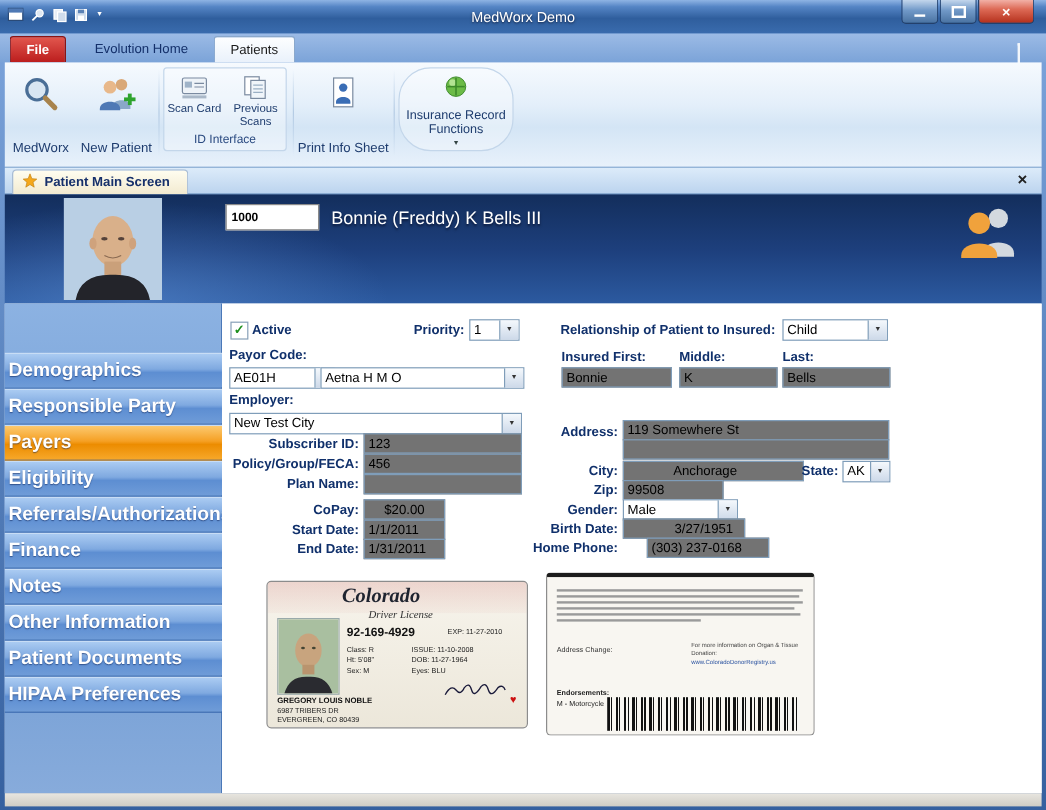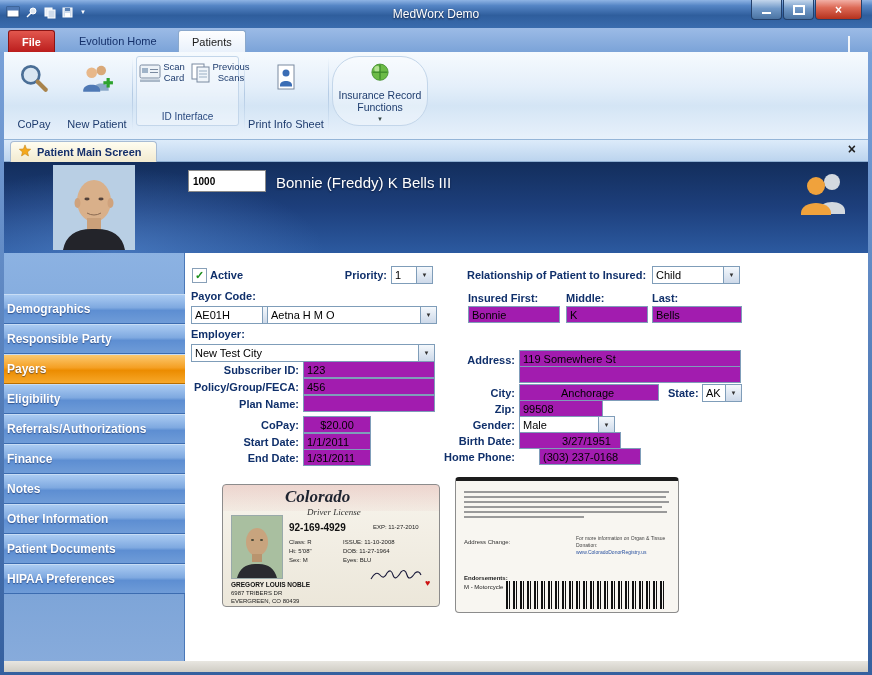--- a/index.html
+++ b/index.html
@@ -32,21 +32,21 @@
   
   .ribbon{position:absolute;left:4px;top:52px;width:864px;height:88px;box-sizing:border-box;
     background:linear-gradient(180deg,#f6fafe 0%,#e4effa 40%,#d4e5f5 62%,#e8f1fb 100%);border-bottom:1px solid #95b5d8;}
   .rsep{position:absolute;top:6px;width:1px;height:72px;background:linear-gradient(180deg,transparent,#b4cbe4,transparent);}
   .rbtn{position:absolute;top:4px;height:78px;display:flex;flex-direction:column;align-items:center;box-sizing:border-box;
     font-size:11px;color:#1e3c6e;text-align:center;}
   .ricon{height:44px;display:flex;align-items:center;justify-content:center;}
   .rlabel{margin-top:auto;padding-bottom:4px;white-space:nowrap;}
   .rgroup{position:absolute;top:4px;height:70px;border:1px solid #c3d6ea;border-radius:3px;background:rgba(255,255,255,.35);box-sizing:border-box;}
   .sbtns{display:flex;justify-content:center;gap:2px;padding-top:3px;}
-  .sbtn{width:49px;display:flex;flex-direction:row;align-items:center;font-size:9.5px;color:#1e3c6e;text-align:center;line-height:1.15;}
+  .sbtn{width:49px;display:flex;flex-direction:column;align-items:center;font-size:9.5px;color:#1e3c6e;text-align:center;line-height:1.15;}
   .sbtn .sicon{height:26px;display:flex;align-items:center;justify-content:center;}
   .gcap{position:absolute;bottom:3px;left:0;right:0;text-align:center;font-size:10px;color:#2a4a80;}
   .insgrp{display:flex;flex-direction:column;align-items:center;font-size:10.5px;color:#1e3c6e;text-align:center;line-height:1.2;padding-top:3px;box-sizing:border-box;}
   .insarrow{font-size:6px;color:#33movieclip;color:#344;margin-top:2px;}
 
   
   .screentabbar{position:absolute;left:4px;top:140px;width:864px;height:22px;box-sizing:border-box;
     background:linear-gradient(180deg,#dcebfa,#bcd4ee);border-bottom:1px solid #8fafd2;}
   .stab{position:absolute;left:6px;top:1px;height:21px;display:flex;align-items:center;gap:5px;padding:0 14px 0 7px;
     background:linear-gradient(180deg,#fffdf0,#f2ead0);border:1px solid #a8bcd4;border-bottom:none;border-radius:4px 4px 0 0;
@@ -61,30 +61,30 @@
   .pid{position:absolute;left:184px;top:8px;width:68px;height:18px;background:#fff;border:1px solid #8a8a8a;
     font-weight:bold;font-size:10px;font-family:"Liberation Sans",sans-serif;padding:1px 4px;}
   .pname{position:absolute;left:272px;top:12px;color:#fff;font-size:15px;text-shadow:0 1px 2px rgba(0,0,20,.6);}
   .ppeople{position:absolute;right:18px;top:8px;}
 
   
   .content{position:absolute;left:4px;top:253px;width:864px;height:408px;background:#fff;}
   .sidebar{position:absolute;left:0;top:0;width:181px;height:408px;box-sizing:border-box;border-right:1px solid #4a78b8;
     background:linear-gradient(180deg,#8cb2e2,#6d9ad3 55%,#87abdb);}
   .snav{position:absolute;left:0;top:41px;width:181px;}
-  .sitem{height:30px;display:flex;align-items:center;padding-left:3px;color:#fff;font-weight:bold;font-size:12px;box-sizing:border-box;
+  .sitem{height:30px;display:flex;align-items:center;padding-left:3px;color:#fff;font-weight:bold;font-size:16px;box-sizing:border-box;
     background:linear-gradient(180deg,#aacbf2 0%,#7fa9e0 45%,#5d8ed2 55%,#6f9cd8 100%);
     border-top:1px solid #c8ddf5;border-bottom:1px solid #3c6cb0;text-shadow:0 1px 1px rgba(10,30,80,.55);}
   .sitem.active{background:linear-gradient(180deg,#fcc96f 0%,#f5a024 45%,#ec8c00 55%,#f7a82a 100%);border-bottom:1px solid #b86e00;}
 
   .formpanel{position:absolute;left:181px;top:0;width:683px;height:408px;background:#fff;}
   .lbl{position:absolute;color:#10306b;font-weight:bold;font-size:11px;white-space:nowrap;}
   .lbl.r{text-align:right;}
   .field{position:absolute;box-sizing:border-box;height:17px;border:1px solid #7f9db9;font-size:11px;padding:1px 3px;
-    font-family:"Liberation Sans",sans-serif;background:#a21caf;color:#000;}
+    font-family:"Liberation Sans",sans-serif;background:#737373;color:#000;}
   .field.center{text-align:center;}
   .combo{position:absolute;height:18px;box-sizing:border-box;background:#fff;border:1px solid #7f9db9;display:flex;align-items:stretch;font-size:11px;}
   .ctxt{flex:1;padding:2px 3px 0 3px;overflow:hidden;white-space:nowrap;}
   .cbtn{width:15px;background:linear-gradient(180deg,#f4f8fc,#cdd9e9);border-left:1px solid #7f9db9;display:flex;align-items:center;justify-content:center;}
   .cbtn span{font-size:6px;color:#333;}
   .cbx{position:absolute;width:13px;height:13px;background:#fff;border:1px solid #88a0b8;display:flex;align-items:center;justify-content:center;
     color:#1d8f1d;font-size:11px;font-weight:bold;line-height:1;}
 
   
   .card{position:absolute;box-sizing:border-box;border:1px solid #8c8c8c;border-radius:4px;overflow:hidden;}
@@ -177,21 +177,21 @@
   </div>
 
   <div class="ribbon">
     <div class="rbtn" style="left:2px;width:56px;">
       <div class="ricon">
         <svg width="34" height="34" viewBox="0 0 32 32">
             <circle cx="13" cy="13" r="8" fill="#d9e6f2" stroke="#4a6e96" stroke-width="2.5"></circle>
             <line x1="19.5" y1="19.5" x2="27" y2="27" stroke="#a8834c" stroke-width="4" stroke-linecap="round"></line>
           </svg>
       </div>
-      <div class="rlabel">CoPay</div>
+      <div class="rlabel">MedWorx</div>
     </div>
     <div class="rbtn" style="left:60px;width:66px;">
       <div class="ricon">
         <svg width="34" height="34" viewBox="0 0 32 32">
           <circle cx="20" cy="9" r="4.5" fill="#d9a878"></circle>
             <path d="M13 26c0-6.5 14-6.5 14 0v2H13z" fill="#8aa8c8"></path>
           <circle cx="11" cy="11" r="5" fill="#e8b88a"></circle>
             <path d="M3 28c0-7.5 16-7.5 16 0v1H3z" fill="#4f79b5"></path>
           <rect x="22" y="19" width="9" height="3" fill="#2da32d"></rect>
             <rect x="25" y="16" width="3" height="9" fill="#2da32d"></rect>
@@ -396,21 +396,21 @@
       <div class="lbl" style="left:467px;top:39px;">Last:</div>
       <input class="field" style="left: 283px; top: 53px; width: 92px;" value="Bonnie">
       <input class="field" style="left: 381px; top: 53px; width: 82px;" value="K">
       <input class="field" style="left: 467px; top: 53px; width: 90px;" value="Bells">
 
       <div class="lbl r" style="left:212px;top:101px;width:118px;">Address:</div>
       <input class="field" style="left: 334px; top: 97px; width: 222px;" value="119 Somewhere St">
       <input class="field" style="left: 334px; top: 113px; width: 222px;" value="">
 
       <div class="lbl r" style="left:212px;top:134px;width:118px;">City:</div>
-      <input class="field" style="left: 334px; top: 131px; width: 140px; padding-left: 41px;" value="Anchorage">
+      <input class="field" style="left: 334px; top: 131px; width: 151px; padding-left: 41px;" value="Anchorage">
       <div class="lbl" style="left:483px;top:134px;">State:</div>
       <div class="combo" style="left:517px;top:131px;width:40px;">
         <span class="ctxt">AK</span>
         <span class="cbtn">
             <span>▼</span>
           </span>
       </div>
 
       <div class="lbl r" style="left:212px;top:150px;width:118px;">Zip:</div>
       <input class="field" style="left: 334px; top: 147px; width: 84px;" value="99508">

